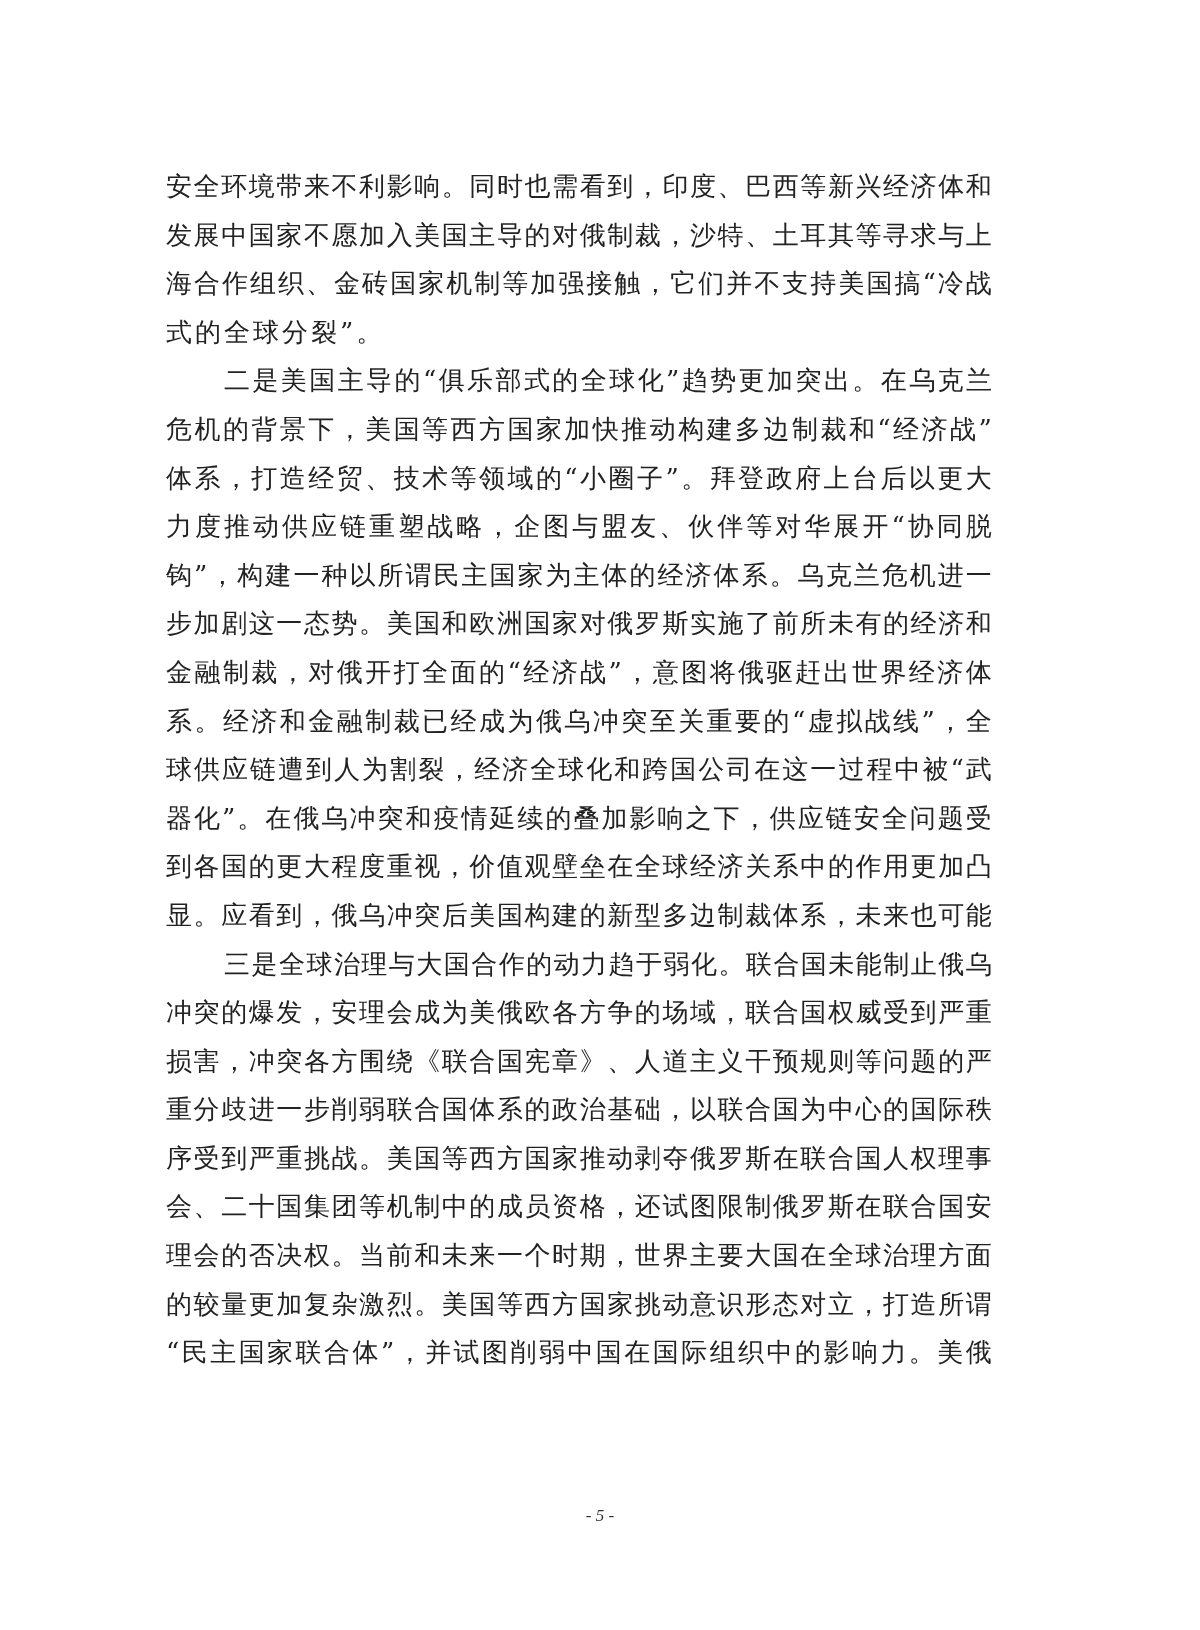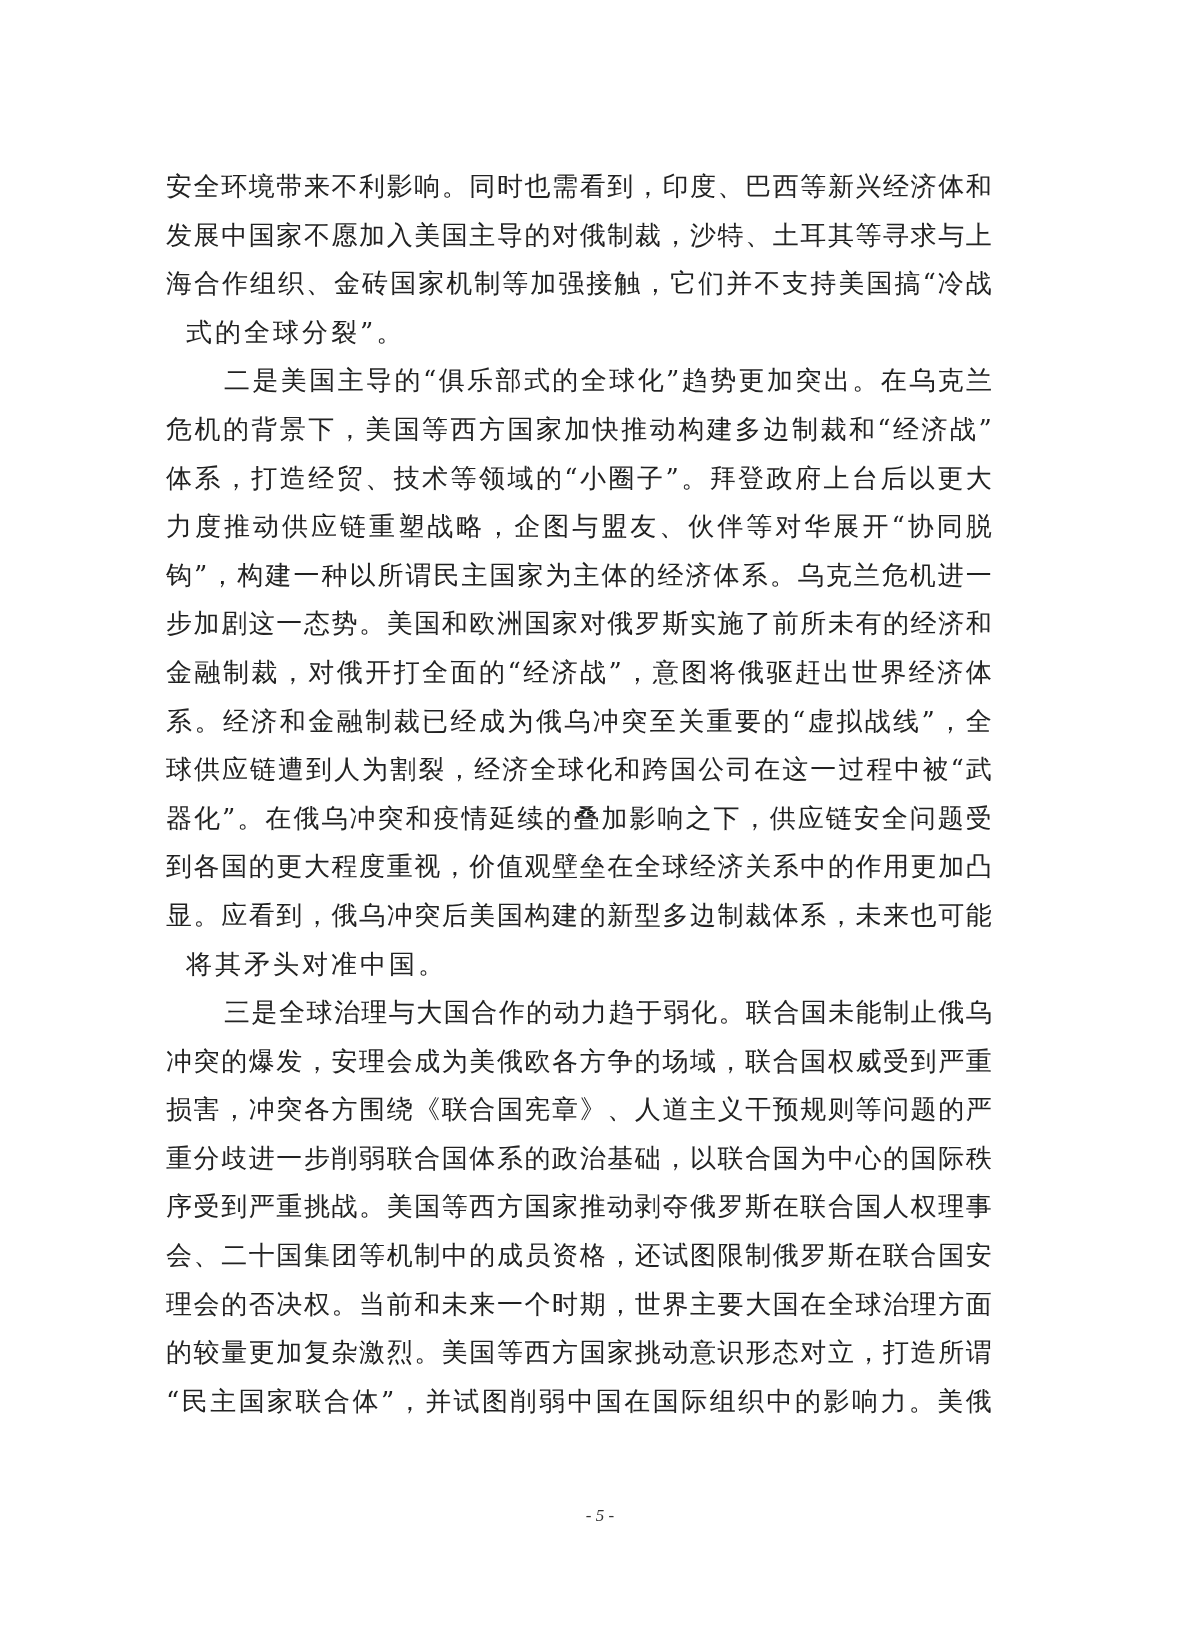--- a/index.html
+++ b/index.html
@@ -33,21 +33,20 @@
       line-height: 48.6px;
       font-size: 26px;
       white-space: nowrap;
       text-align: justify;
       text-align-last: justify;
       overflow: hidden;
     }
     .line.last {
       text-align-last: left;
       letter-spacing: 3px;
-      margin-left: 20px;
     }
     .line.indent {
       padding-left: 58px;
     }
     .page-number {
       position: absolute;
       left: 0;
       width: 1200px;
       top: 1506px;
       text-align: center;
@@ -538,21 +537,20 @@
           <span>裁</span>
           <span>体</span>
           <span>系</span>
           <span>，</span>
           <span>未</span>
           <span>来</span>
           <span>也</span>
           <span>可</span>
           <span>能</span>
         </div>
-      <div class="line last">将其矛头对准中国。</div>
     </div>
 
     <div class="paragraph">
       <div class="line indent" style="display: flex; justify-content: space-between;">
           <span>三</span>
           <span>是</span>
           <span>全</span>
           <span>球</span>
           <span>治</span>
           <span>理</span>

